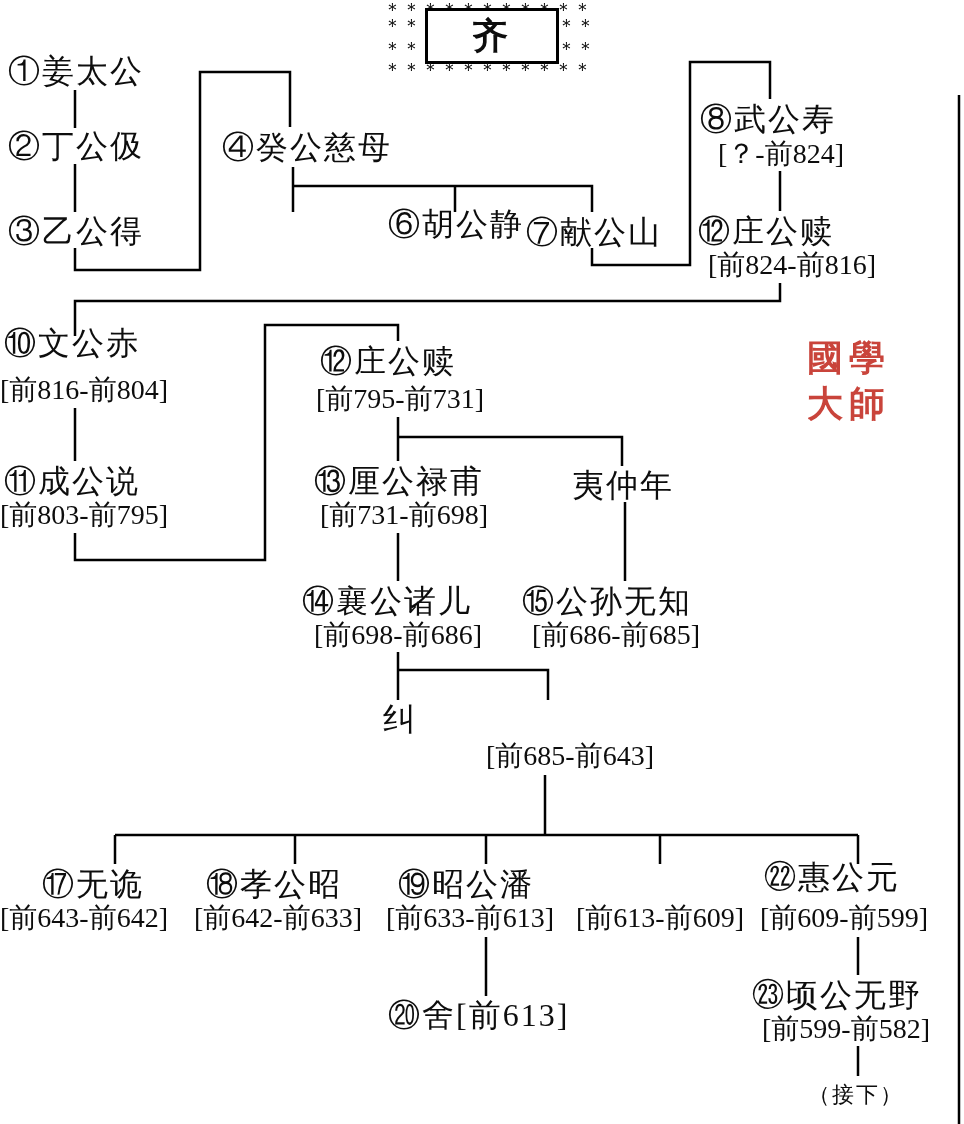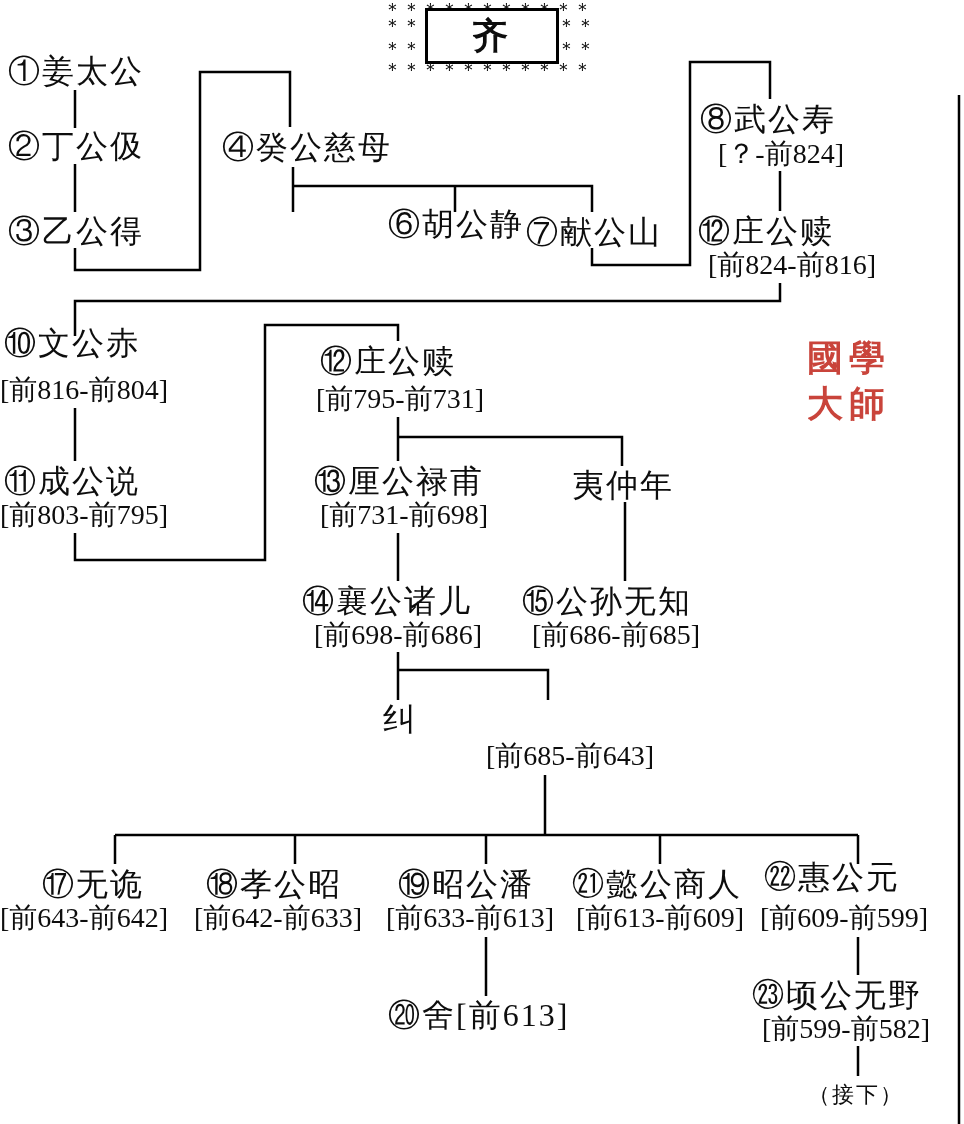--- a/index.html
+++ b/index.html
@@ -115,21 +115,20 @@
 
   <div class="name" style="left:42px;top:867px">⑰无诡</div>
   <div class="dates" style="left:0px;top:903px">[前643-前642]</div>
 
   <div class="name" style="left:206px;top:867px">⑱孝公昭</div>
   <div class="dates" style="left:194px;top:903px">[前642-前633]</div>
 
   <div class="name" style="left:398px;top:867px">⑲昭公潘</div>
   <div class="dates" style="left:386px;top:903px">[前633-前613]</div>
 
-  <div class="name" style="left:572px;top:867px">㉑懿公商人</div>
   <div class="dates" style="left:576px;top:903px">[前613-前609]</div>
 
   <div class="name" style="left:764px;top:860px">㉒惠公元</div>
   <div class="dates" style="left:760px;top:903px">[前609-前599]</div>
 
   <div class="name" style="left:388px;top:998px">⑳舍[前613]</div>
 
   <div class="name" style="left:752px;top:978px">㉓顷公无野</div>
   <div class="dates" style="left:762px;top:1014px">[前599-前582]</div>
 

